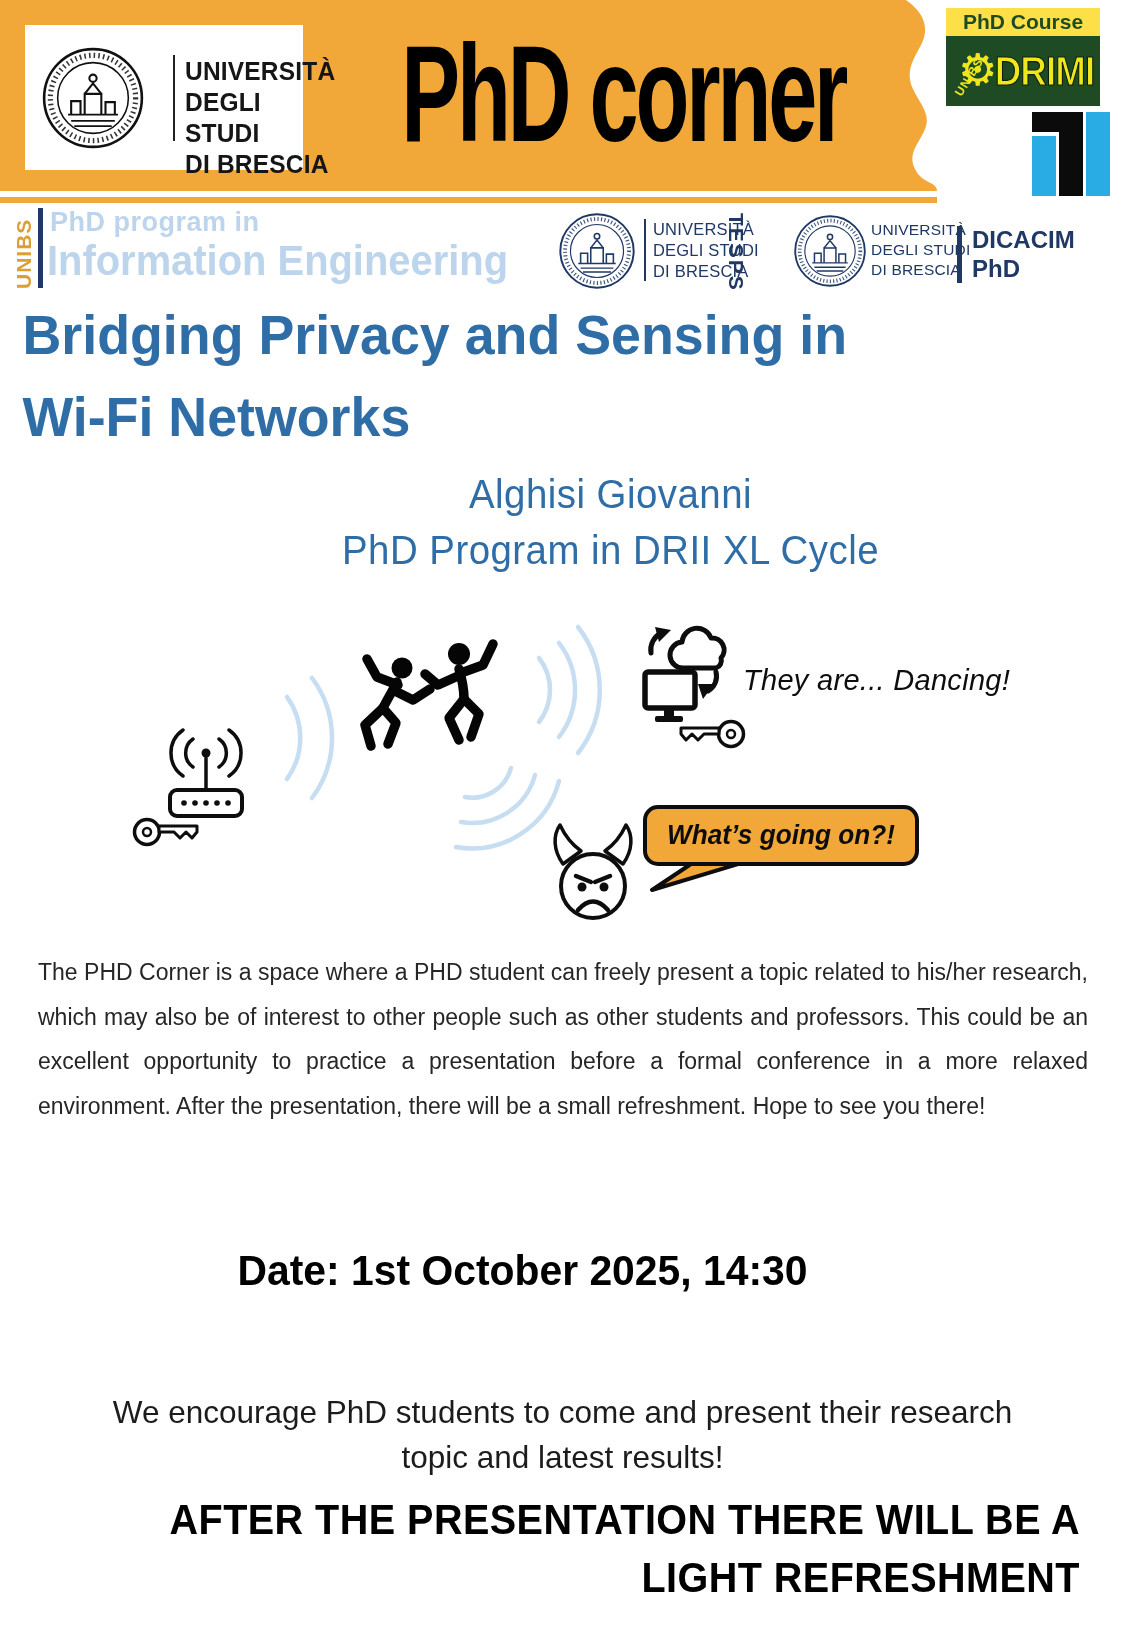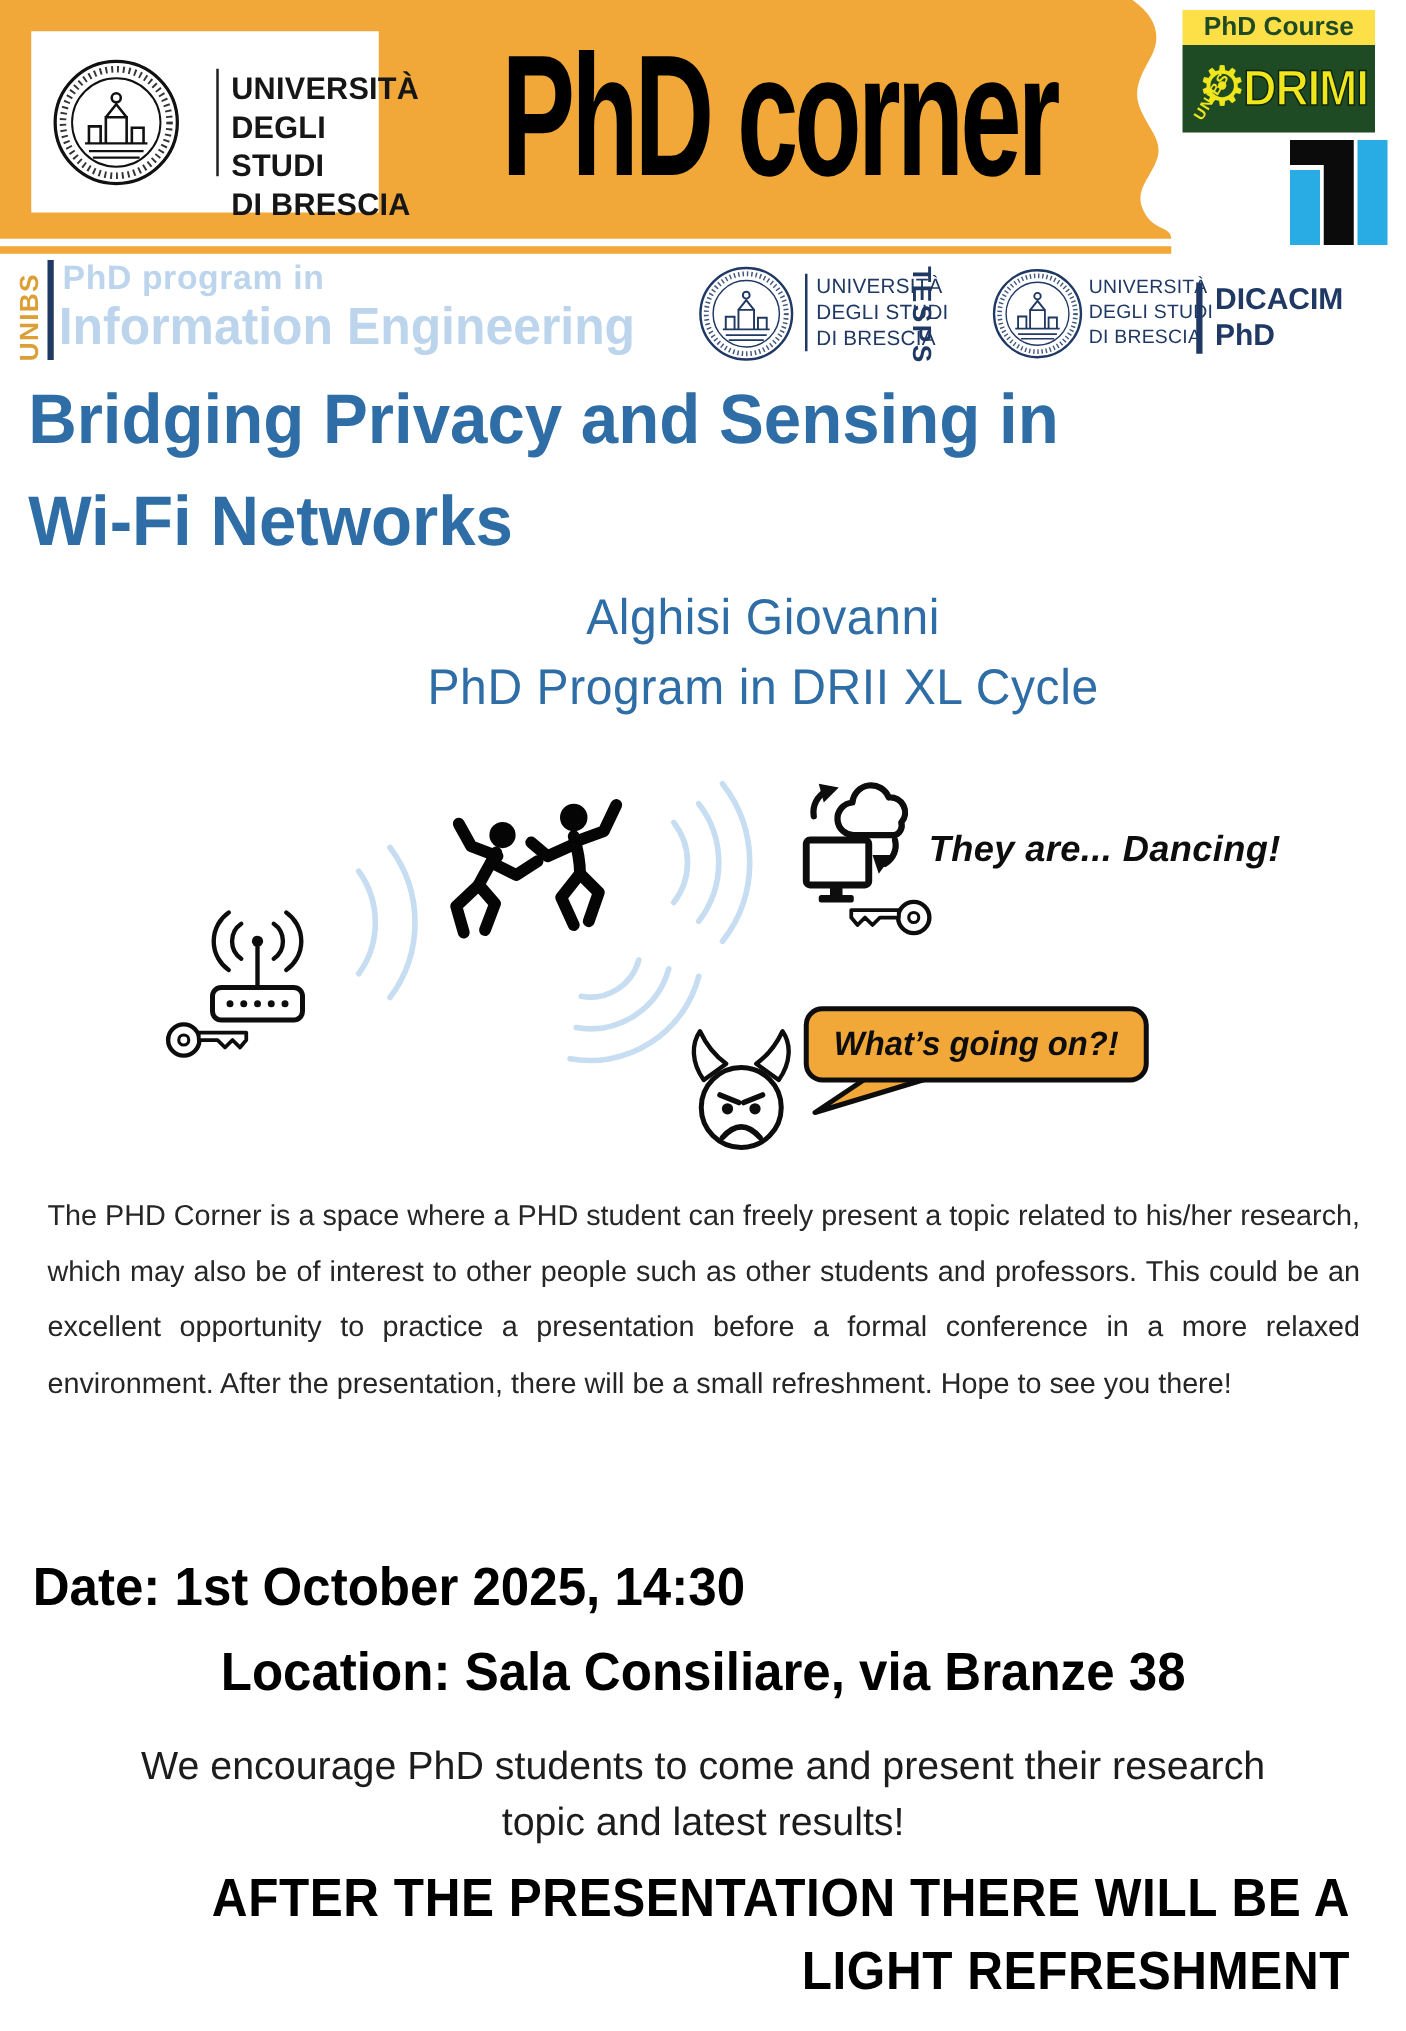--- a/index.html
+++ b/index.html
@@ -62,28 +62,28 @@
   .talk-title{left:0;top:294px;width:1125px;text-align:left;color:#2E6DA6;font-weight:bold;
     font-size:56px;line-height:82px;}
   .talk-title div{transform:scaleX(.96);transform-origin:center;white-space:nowrap;}
   .speaker-block{left:0;top:466px;width:1125px;text-align:center;color:#2E6DA6;
     font-size:40px;line-height:56px;padding-left:48px;}
   .speaker-block div{transform:scaleX(.96);transform-origin:center;white-space:nowrap;letter-spacing:.5px;}
 
   
   .illu{left:0;top:580px;}
   .cap-dancing{left:743px;top:664px;font-size:29px;font-style:italic;color:#0d0d0d;
-    letter-spacing:.3px;white-space:nowrap;font-weight:bold;}
+    letter-spacing:.3px;white-space:nowrap;}
   .bubble-text{left:645px;top:808px;width:272px;height:55px;line-height:55px;text-align:center;
     font-size:27px;font-style:italic;font-weight:bold;color:#0d0d0d;transform:scaleX(.97);}
 
   
   .body-par{left:38px;top:950px;width:1050px;font-size:23px;line-height:44.5px;
     text-align:justify;color:#262626;}
-  .date-line{left:0;top:1246px;width:1045px;text-align:left;font-weight:bold;font-size:43px;color:#000;}
+  .date-line{left:0;top:1246px;width:1045px;text-align:center;font-weight:bold;font-size:43px;color:#000;}
   .date-line div,.loc-line div{transform:scaleX(.95);transform-origin:center;white-space:nowrap;}
   .loc-line{left:0;top:1314px;width:1125px;text-align:center;font-weight:bold;font-size:43px;color:#000;}
   .encourage{left:0;top:1390px;width:1125px;text-align:center;font-size:31.5px;line-height:45px;color:#1c1c1c;}
   .refresh{left:0;top:1490px;width:1125px;text-align:right;font-weight:bold;font-size:43px;line-height:58px;color:#000;}
   .refresh div{transform:scaleX(.92);transform-origin:center;white-space:nowrap;letter-spacing:.5px;}
 </style>
 </head>
 <body>
 
 <svg width="0" height="0" style="position:absolute">
@@ -274,23 +274,20 @@
   </svg>
 
   <div class="abs cap-dancing">They are... Dancing!</div>
   <div class="abs bubble-text">What’s going on?!</div>
 
   <div class="abs body-par">The PHD Corner is a space where a PHD student can freely present a topic related to his/her research, which may also be of interest to other people such as other students and professors. This could be an excellent opportunity to practice a presentation before a formal conference in a more relaxed environment. After the presentation, there will be a small refreshment. Hope to see you there!</div>
 
   <div class="abs date-line">
     <div>Date: 1st October 2025, 14:30</div>
   </div>
-  <div class="abs loc-line">
-    <div>Location: Sala Consiliare, via Branze 38</div>
-  </div>
 
   <div class="abs encourage">
     <div>We encourage PhD students to come and present their research</div>
     <div>topic and latest results!</div>
   </div>
 
   <div class="abs refresh">
     <div>AFTER THE PRESENTATION THERE WILL BE A</div>
     <div>LIGHT REFRESHMENT</div>
   </div>

